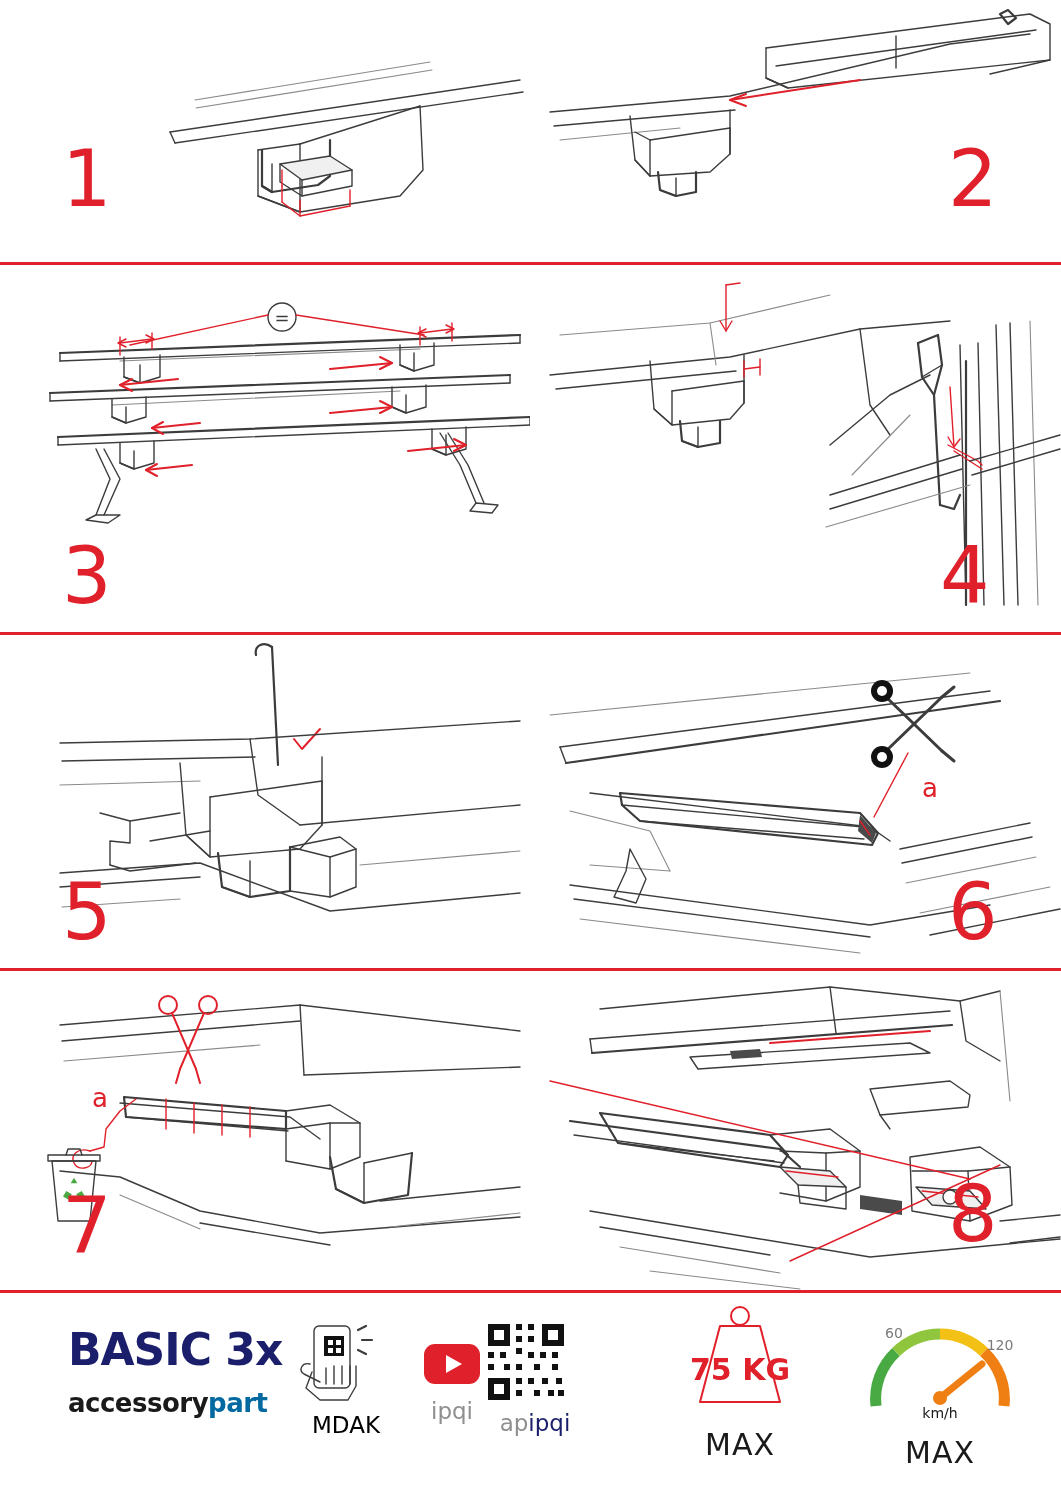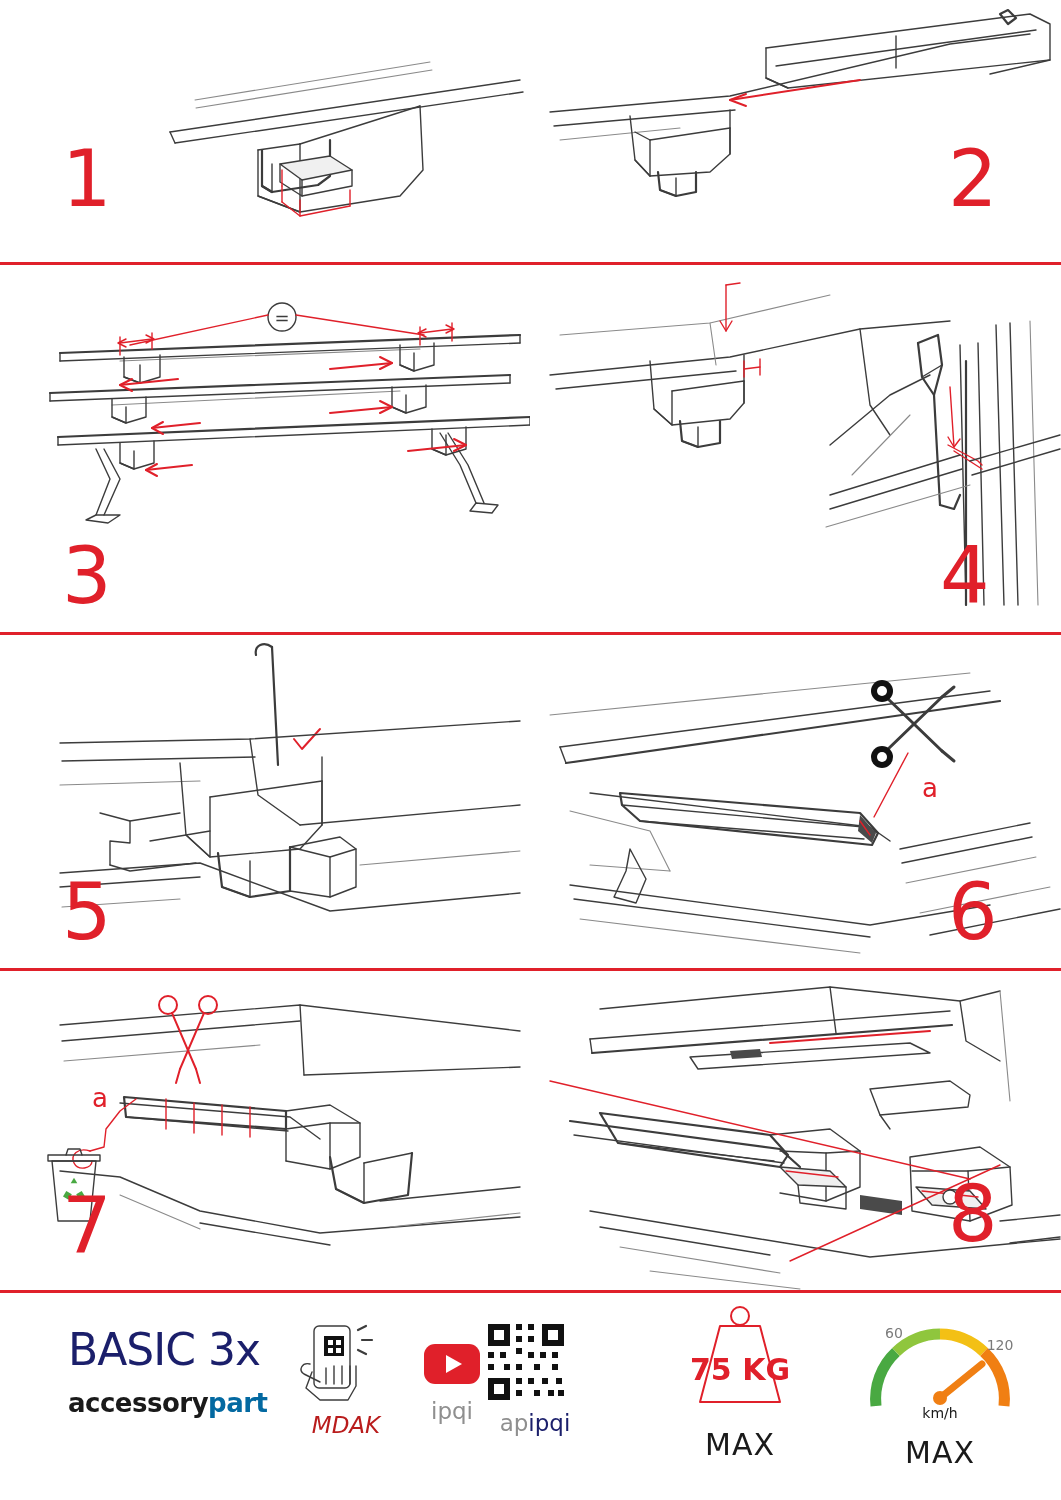--- a/index.html
+++ b/index.html
@@ -61,21 +61,21 @@
     height: 200px;
   }
   .brand-block {
     position: absolute;
     left: 68px;
     top: 28px;
     width: 260px;
   }
   .brand-title {
     font-family: "DejaVu Sans", sans-serif;
-    font-weight: normal;
+    font-weight: bold;
     font-size: 44px;
     color: #1b1f6b;
     letter-spacing: -1px;
     line-height: 1;
   }
   .brand-title .x {
     color: #1b1f6b;
   }
   .brand-sub {
     margin-top: 16px;
@@ -90,21 +90,21 @@
   .logo-item {
     position: absolute;
     text-align: center;
   }
   .logo-cap {
     font-family: "DejaVu Sans", sans-serif;
     font-size: 23px;
     letter-spacing: 0px;
     margin-top: 8px;
   }
-  .cap-dark { color: #b91c1c; font-style: italic; }
+  .cap-dark { color: #000000; }
   .cap-gray { color: #8f8f8f; }
   .cap-line-ap { color: #8f8f8f; }
   .cap-line-line { color: #1b1f6b; }
 
   .max-item {
     position: absolute;
     text-align: center;
   }
   .max-label {
     font-family: "DejaVu Sans", sans-serif;

